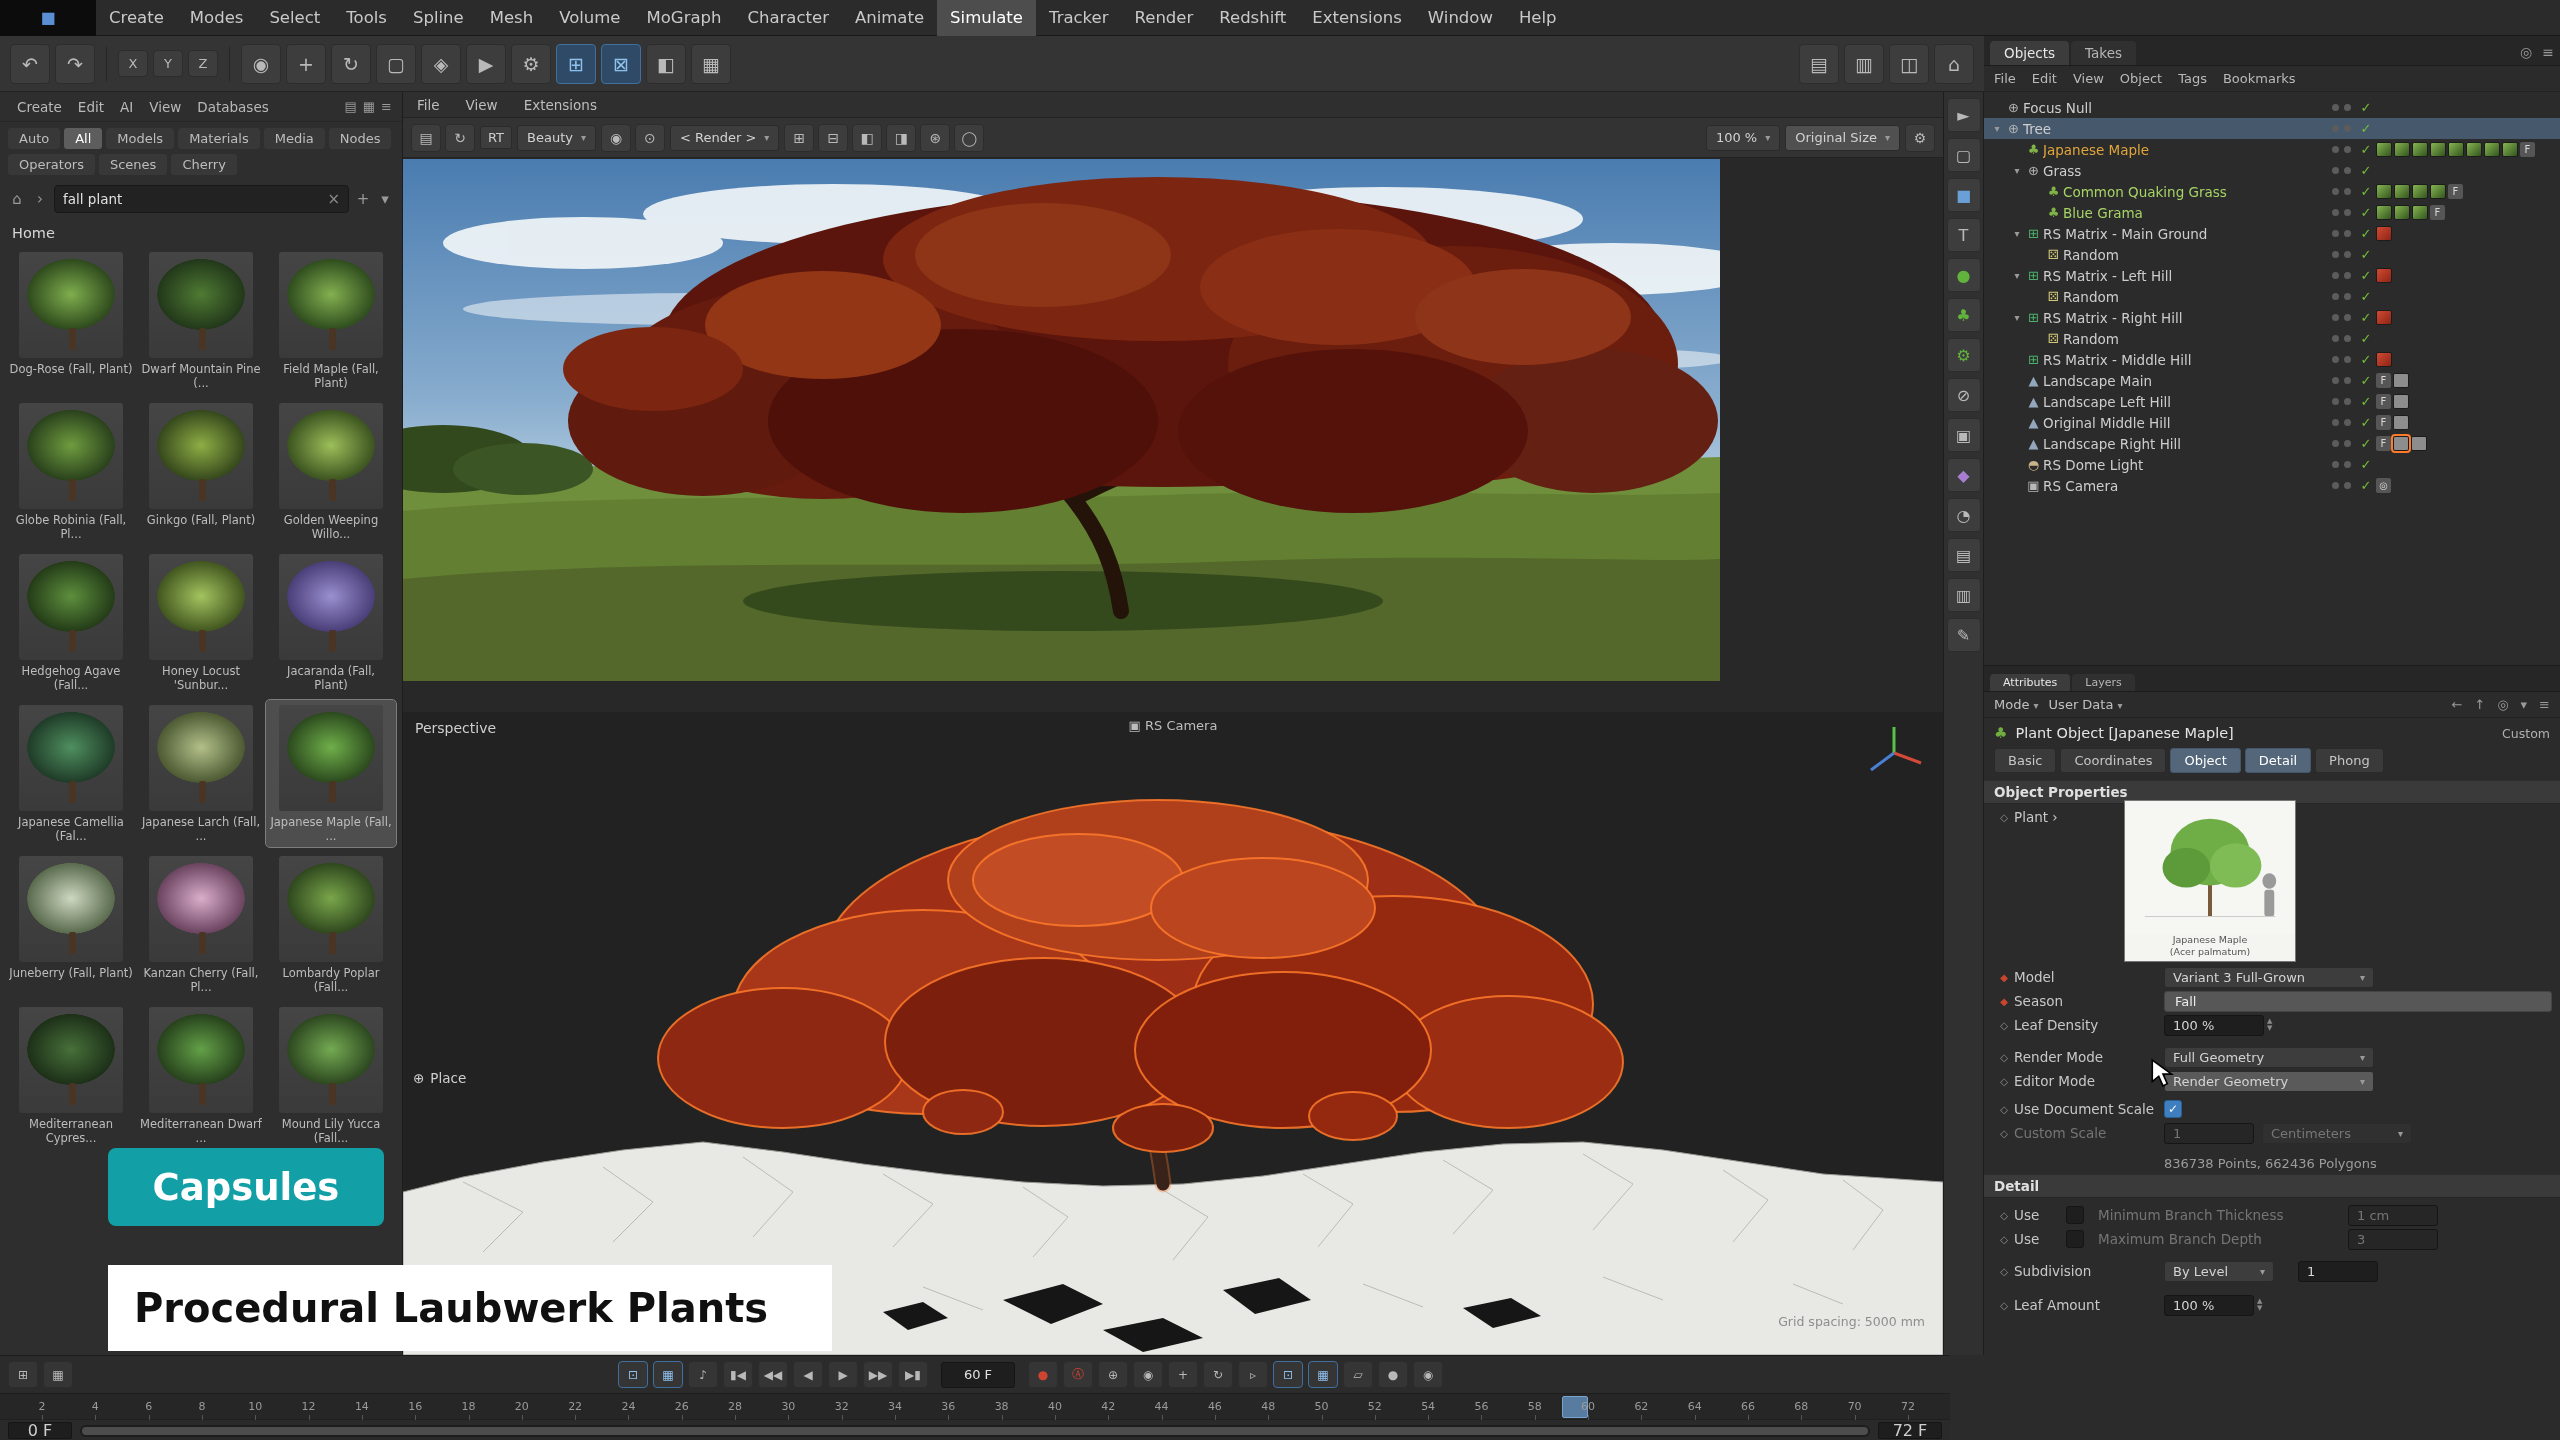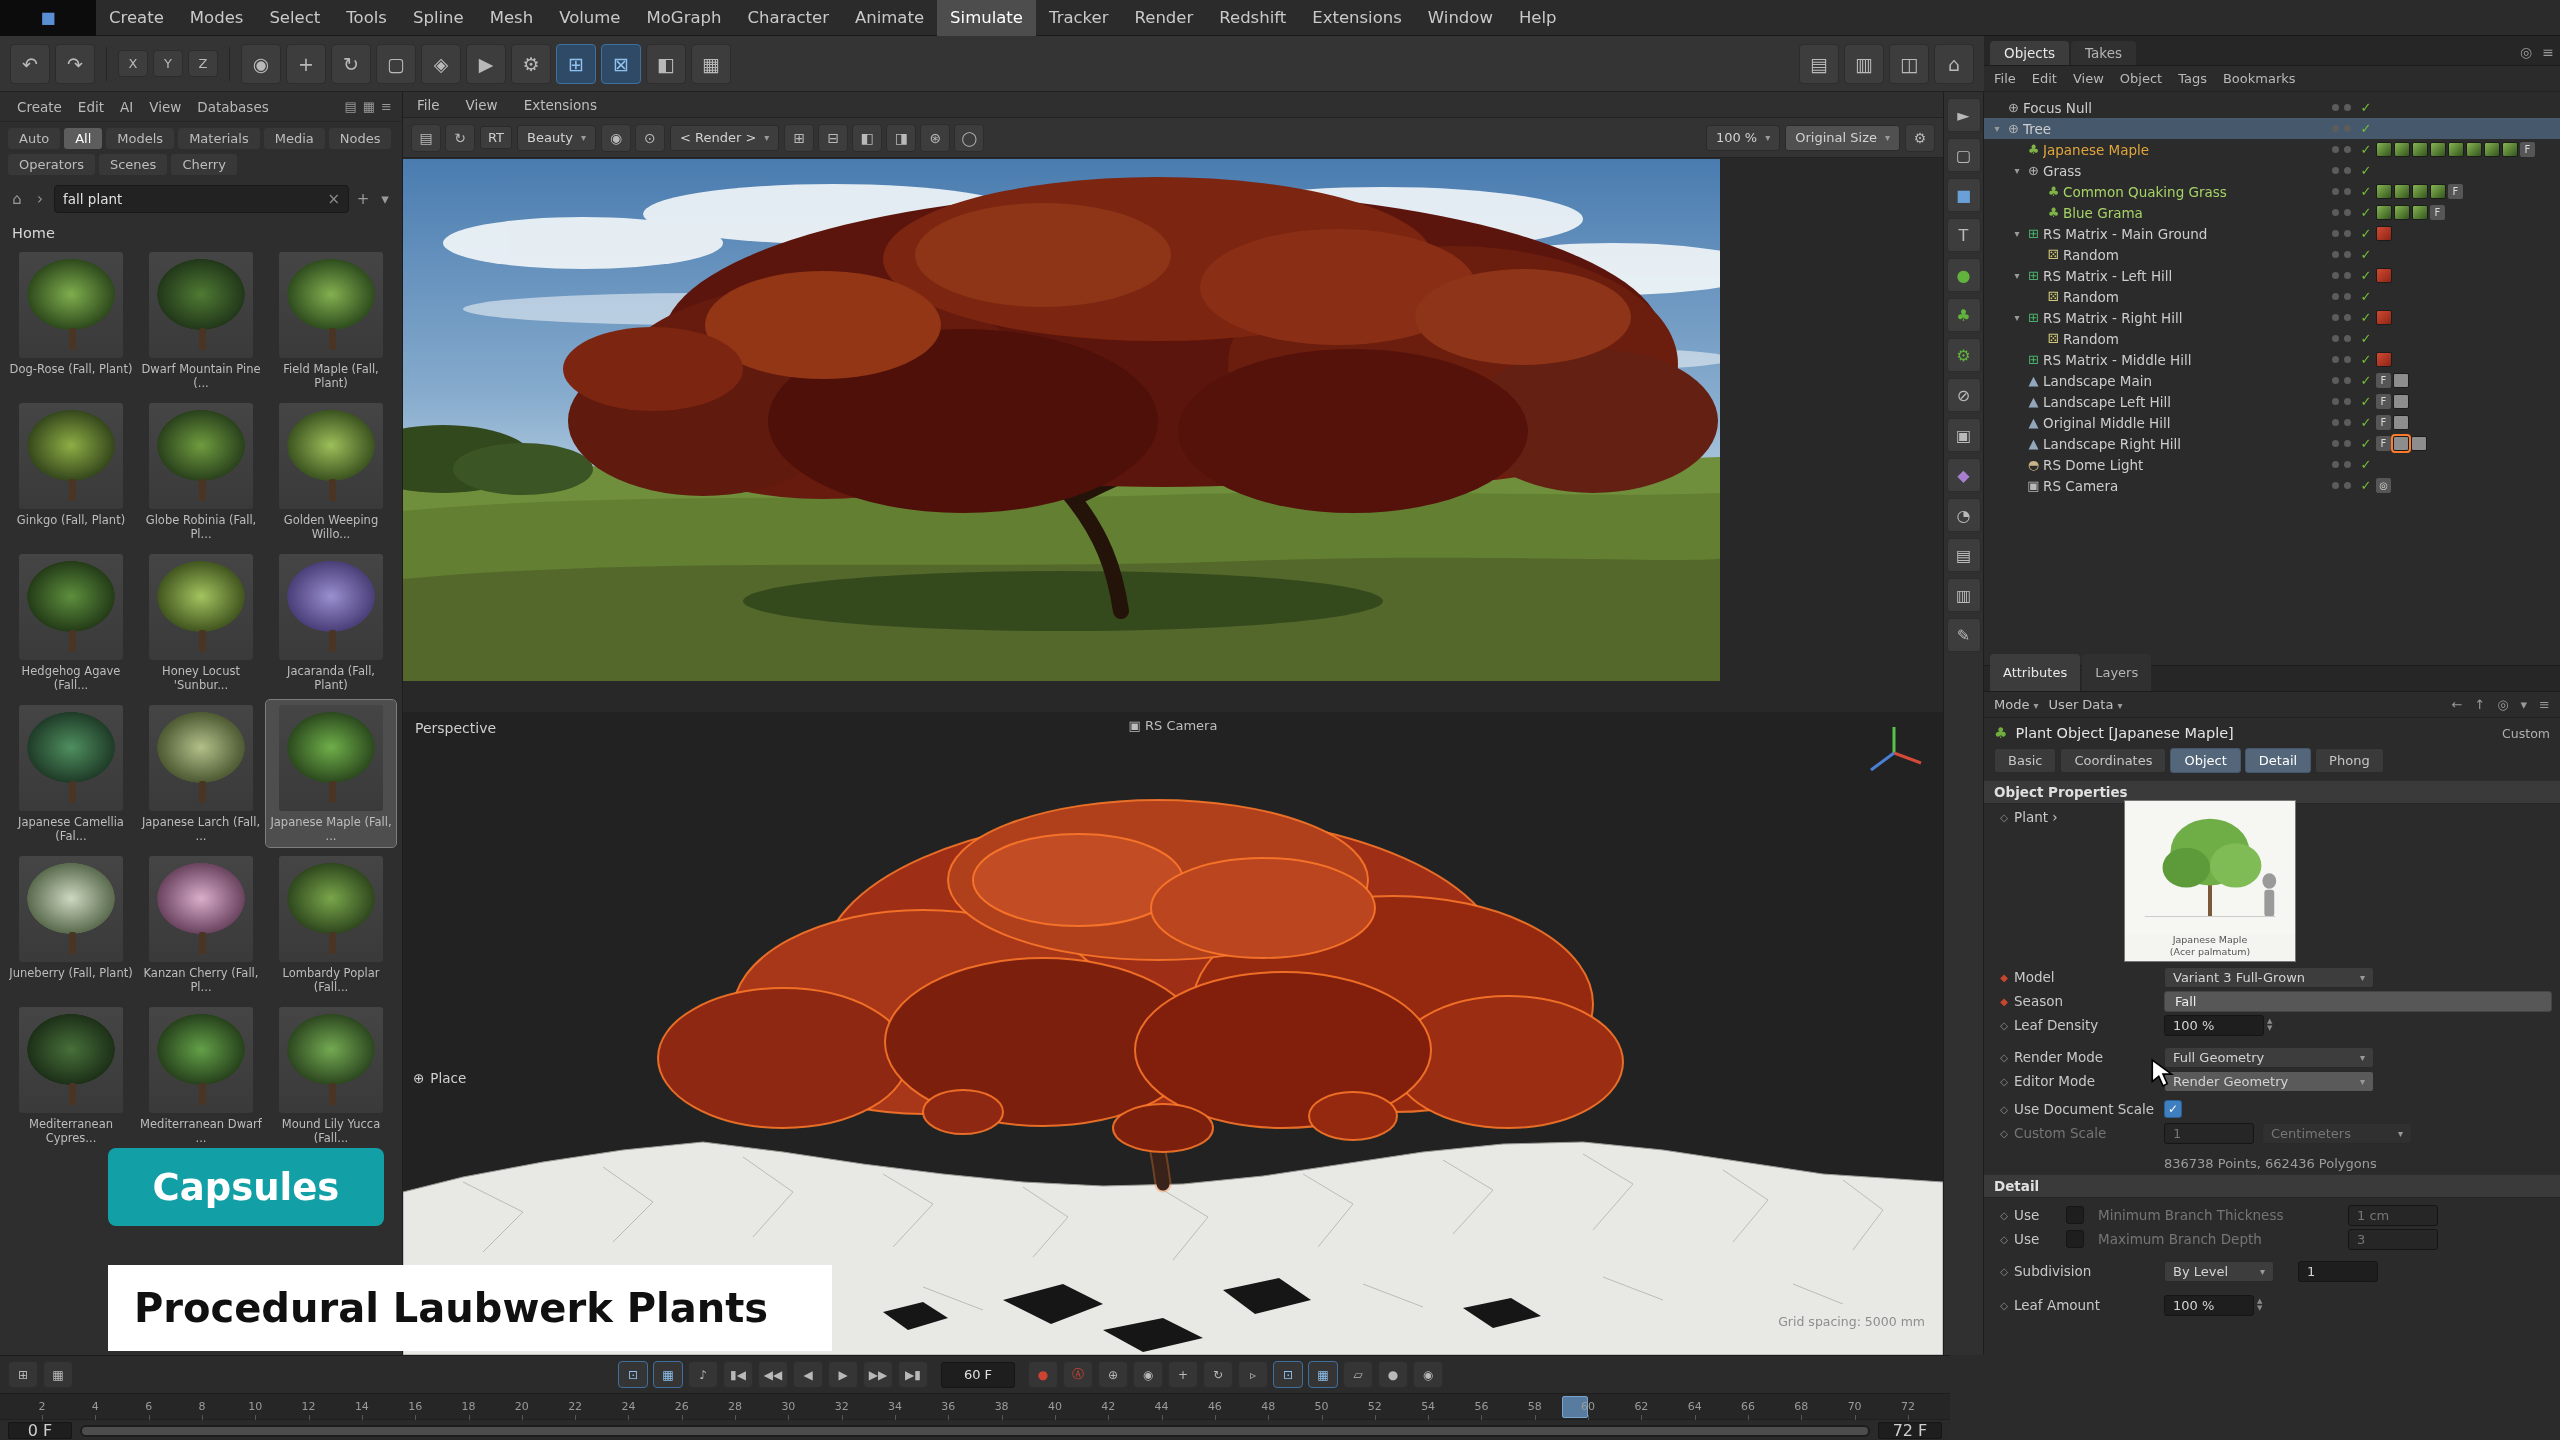--- a/index.html
+++ b/index.html
@@ -91,21 +91,21 @@
   .chip{width:16px;height:15px;border-radius:2px;border:1px solid #1c1c1c;flex:none;}
   .chip-g{background:linear-gradient(135deg,#86b552,#33551d);}
   .chip-r{background:linear-gradient(135deg,#d04a32,#8e2416);}
   .chip-f,.chip-t{width:15px;height:15px;background:#565656;color:#d8d8d8;font-size:10px;display:flex;align-items:center;justify-content:center;border-radius:2px;flex:none;}
   .chip-s{background:#8d8d8d;}
   .chip-o{background:#8d8d8d;outline:2px solid #ff7a2a;}
 
   
   .attr-panel{position:absolute;left:1984px;top:666px;width:576px;height:774px;background:#2b2b2b;}
   .at-tabs{height:26px;display:flex;align-items:flex-end;gap:2px;padding:0 6px;background:#262626;border-bottom:1px solid #1c1c1c;}
-  .at-tab{font-size:13px;padding:11px 13px;color:#b5b5b5;background:#303030;border-radius:4px 4px 0 0;}
+  .at-tab{font-size:11px;padding:2px 13px;color:#b5b5b5;background:#303030;border-radius:4px 4px 0 0;}
   .at-tab.active{background:#3c3c3c;color:#e8e8e8;}
   .at-mode{position:absolute;left:0;top:26px;width:100%;height:26px;display:flex;align-items:center;gap:10px;padding:0 10px;font-size:13px;color:#c0c0c0;border-bottom:1px solid #222;}
   .at-mode .dd{color:#9a9a9a;font-size:10px;}
   .at-mode-icons{margin-left:auto;display:flex;gap:12px;color:#9a9a9a;font-size:13px;}
   .at-title{position:absolute;left:0;top:52px;width:100%;height:30px;display:flex;align-items:center;gap:8px;padding:0 10px;font-size:14.5px;color:#e4e4e4;}
   .plant-glyph{color:#6fae3f;font-size:15px;}
   .at-custom{margin-left:auto;font-size:12.5px;color:#b0b0b0;}
   .at-tabs2{position:absolute;left:0;top:82px;width:100%;display:flex;gap:4px;padding:0 10px;}
   .at2{font-size:13px;color:#c6c6c6;background:#3a3a3a;border:1px solid #2a2a2a;border-radius:3px;padding:4px 13px;}
   .at2.active{background:#54677a;color:#fff;border-color:#44576a;}
@@ -259,30 +259,30 @@
           </div>
           <div class="ab-label">Dwarf Mountain Pine (...</div>
         </div>
         <div class="ab-item">
           <div class="ab-thumb" style="background: radial-gradient(58% 46% at 50% 40%, rgb(131, 176, 80), rgb(47, 77, 30) 72%, rgba(0, 0, 0, 0) 73%), linear-gradient(rgb(69, 69, 69), rgb(58, 58, 58));">
             <div class="ab-trunk"></div>
           </div>
           <div class="ab-label">Field Maple (Fall, Plant)</div>
         </div>
         <div class="ab-item">
+          <div class="ab-thumb" style="background: radial-gradient(58% 46% at 50% 40%, rgb(111, 156, 63), rgb(42, 66, 28) 72%, rgba(0, 0, 0, 0) 73%), linear-gradient(rgb(69, 69, 69), rgb(58, 58, 58));">
+            <div class="ab-trunk"></div>
+          </div>
+          <div class="ab-label">Globe Robinia (Fall, Pl...</div>
+        </div>
+        <div class="ab-item">
           <div class="ab-thumb" style="background: radial-gradient(58% 46% at 50% 40%, rgb(143, 174, 69), rgb(53, 72, 28) 72%, rgba(0, 0, 0, 0) 73%), linear-gradient(rgb(69, 69, 69), rgb(58, 58, 58));">
             <div class="ab-trunk"></div>
           </div>
           <div class="ab-label">Ginkgo (Fall, Plant)</div>
-        </div>
-        <div class="ab-item">
-          <div class="ab-thumb" style="background: radial-gradient(58% 46% at 50% 40%, rgb(111, 156, 63), rgb(42, 66, 28) 72%, rgba(0, 0, 0, 0) 73%), linear-gradient(rgb(69, 69, 69), rgb(58, 58, 58));">
-            <div class="ab-trunk"></div>
-          </div>
-          <div class="ab-label">Globe Robinia (Fall, Pl...</div>
         </div>
         <div class="ab-item">
           <div class="ab-thumb" style="background: radial-gradient(58% 46% at 50% 40%, rgb(157, 191, 90), rgb(60, 84, 32) 72%, rgba(0, 0, 0, 0) 73%), linear-gradient(rgb(69, 69, 69), rgb(58, 58, 58));">
             <div class="ab-trunk"></div>
           </div>
           <div class="ab-label">Golden Weeping Willo...</div>
         </div>
         <div class="ab-item">
           <div class="ab-thumb" style="background: radial-gradient(58% 46% at 50% 40%, rgb(93, 143, 61), rgb(36, 60, 24) 72%, rgba(0, 0, 0, 0) 73%), linear-gradient(rgb(69, 69, 69), rgb(58, 58, 58));">
             <div class="ab-trunk"></div>

